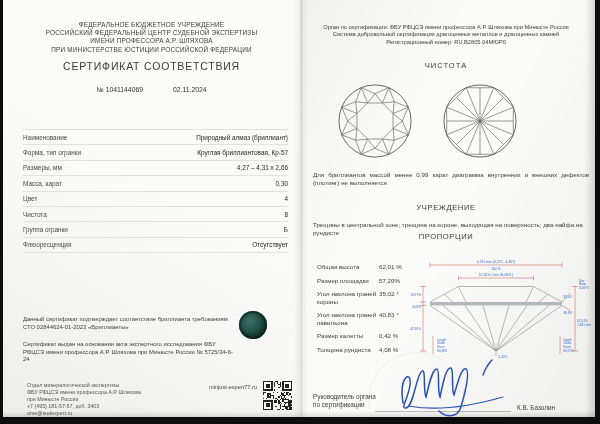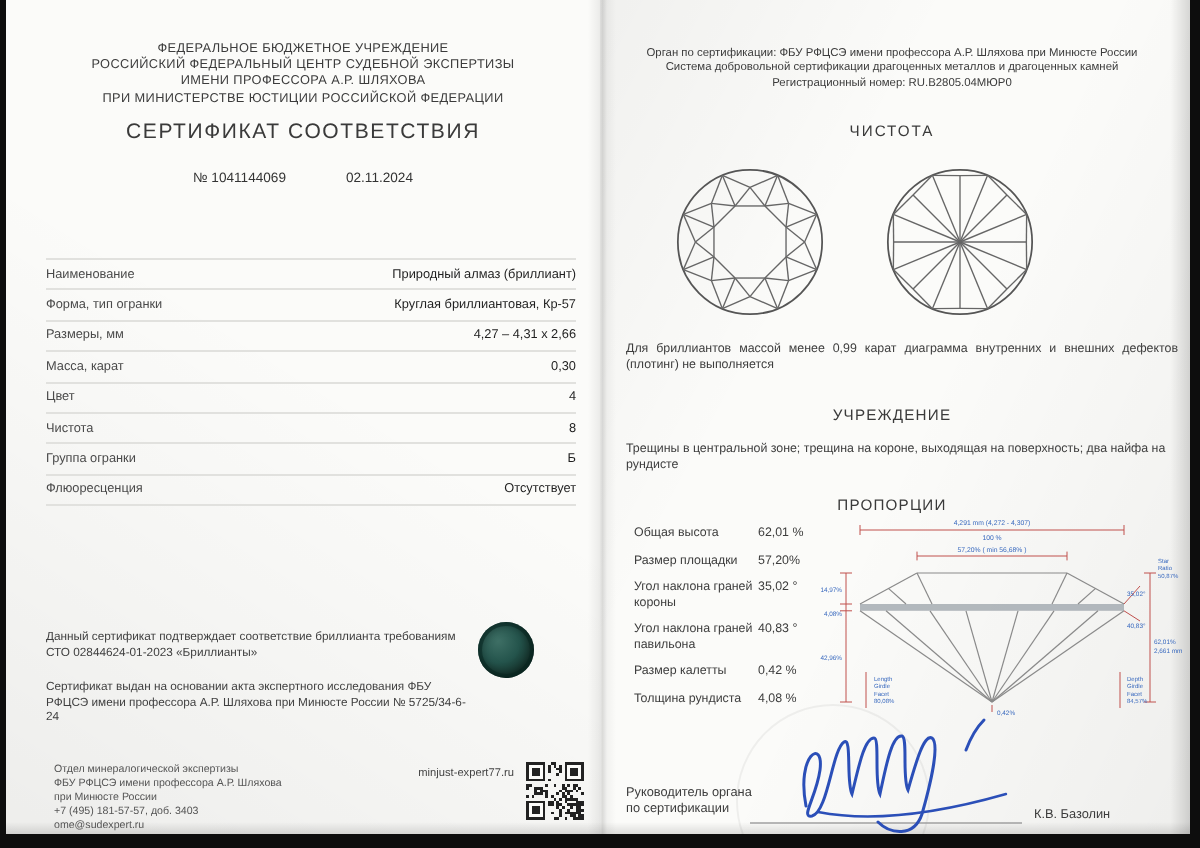--- a/index.html
+++ b/index.html
@@ -46,21 +46,21 @@
     box-shadow:inset 0 0 0 2px rgba(8,38,33,.55), inset 0 0 6px rgba(0,0,0,.55);}
   #footer-left{left:24px;top:382px;font-size:5.3px;line-height:6.9px;color:#555;}
   #website{left:178px;top:384px;width:76px;text-align:right;font-size:5.6px;color:#444;}
   #qr{left:260px;top:381px;width:29px;height:29px;}
 
   
   #org-right{top:24px;font-size:5.7px;line-height:7.4px;color:#3c3c3c;}
   .h2r{font-size:7.6px;font-weight:400;letter-spacing:1px;color:#3a3a3a;margin:0;}
   #h-clarity{top:61px;}
   #h-comments{top:203px;letter-spacing:0.6px;}
-  #h-proportions{top:248px;letter-spacing:0.6px;}
+  #h-proportions{top:232px;letter-spacing:0.6px;}
   #dia-crown{left:333px;top:82px;width:78px;height:78px;}
   #dia-pavilion{left:438px;top:82px;width:78px;height:78px;}
   #clarity-note{left:310px;top:171px;width:276px;font-size:6.2px;line-height:7.8px;text-align:justify;color:#3d3d3d;margin:0;}
   #comments-text{left:310px;top:221px;width:276px;font-size:6.2px;line-height:7.8px;color:#3d3d3d;margin:0;}
   #prop-table{left:314px;top:263px;width:98px;font-size:6.2px;color:#3d3d3d;}
   .prop-row{display:flex;align-items:flex-start;margin-bottom:6.5px;}
   .prop-lbl{width:60px;line-height:7.2px;}
   .prop-val{margin-left:2px;white-space:nowrap;}
   #profile{left:400px;top:256px;width:190px;height:107px;}
   #watermark{left:365px;top:352px;width:95px;height:95px;border-radius:50%;border:1px solid rgba(0,0,0,0.05);}

